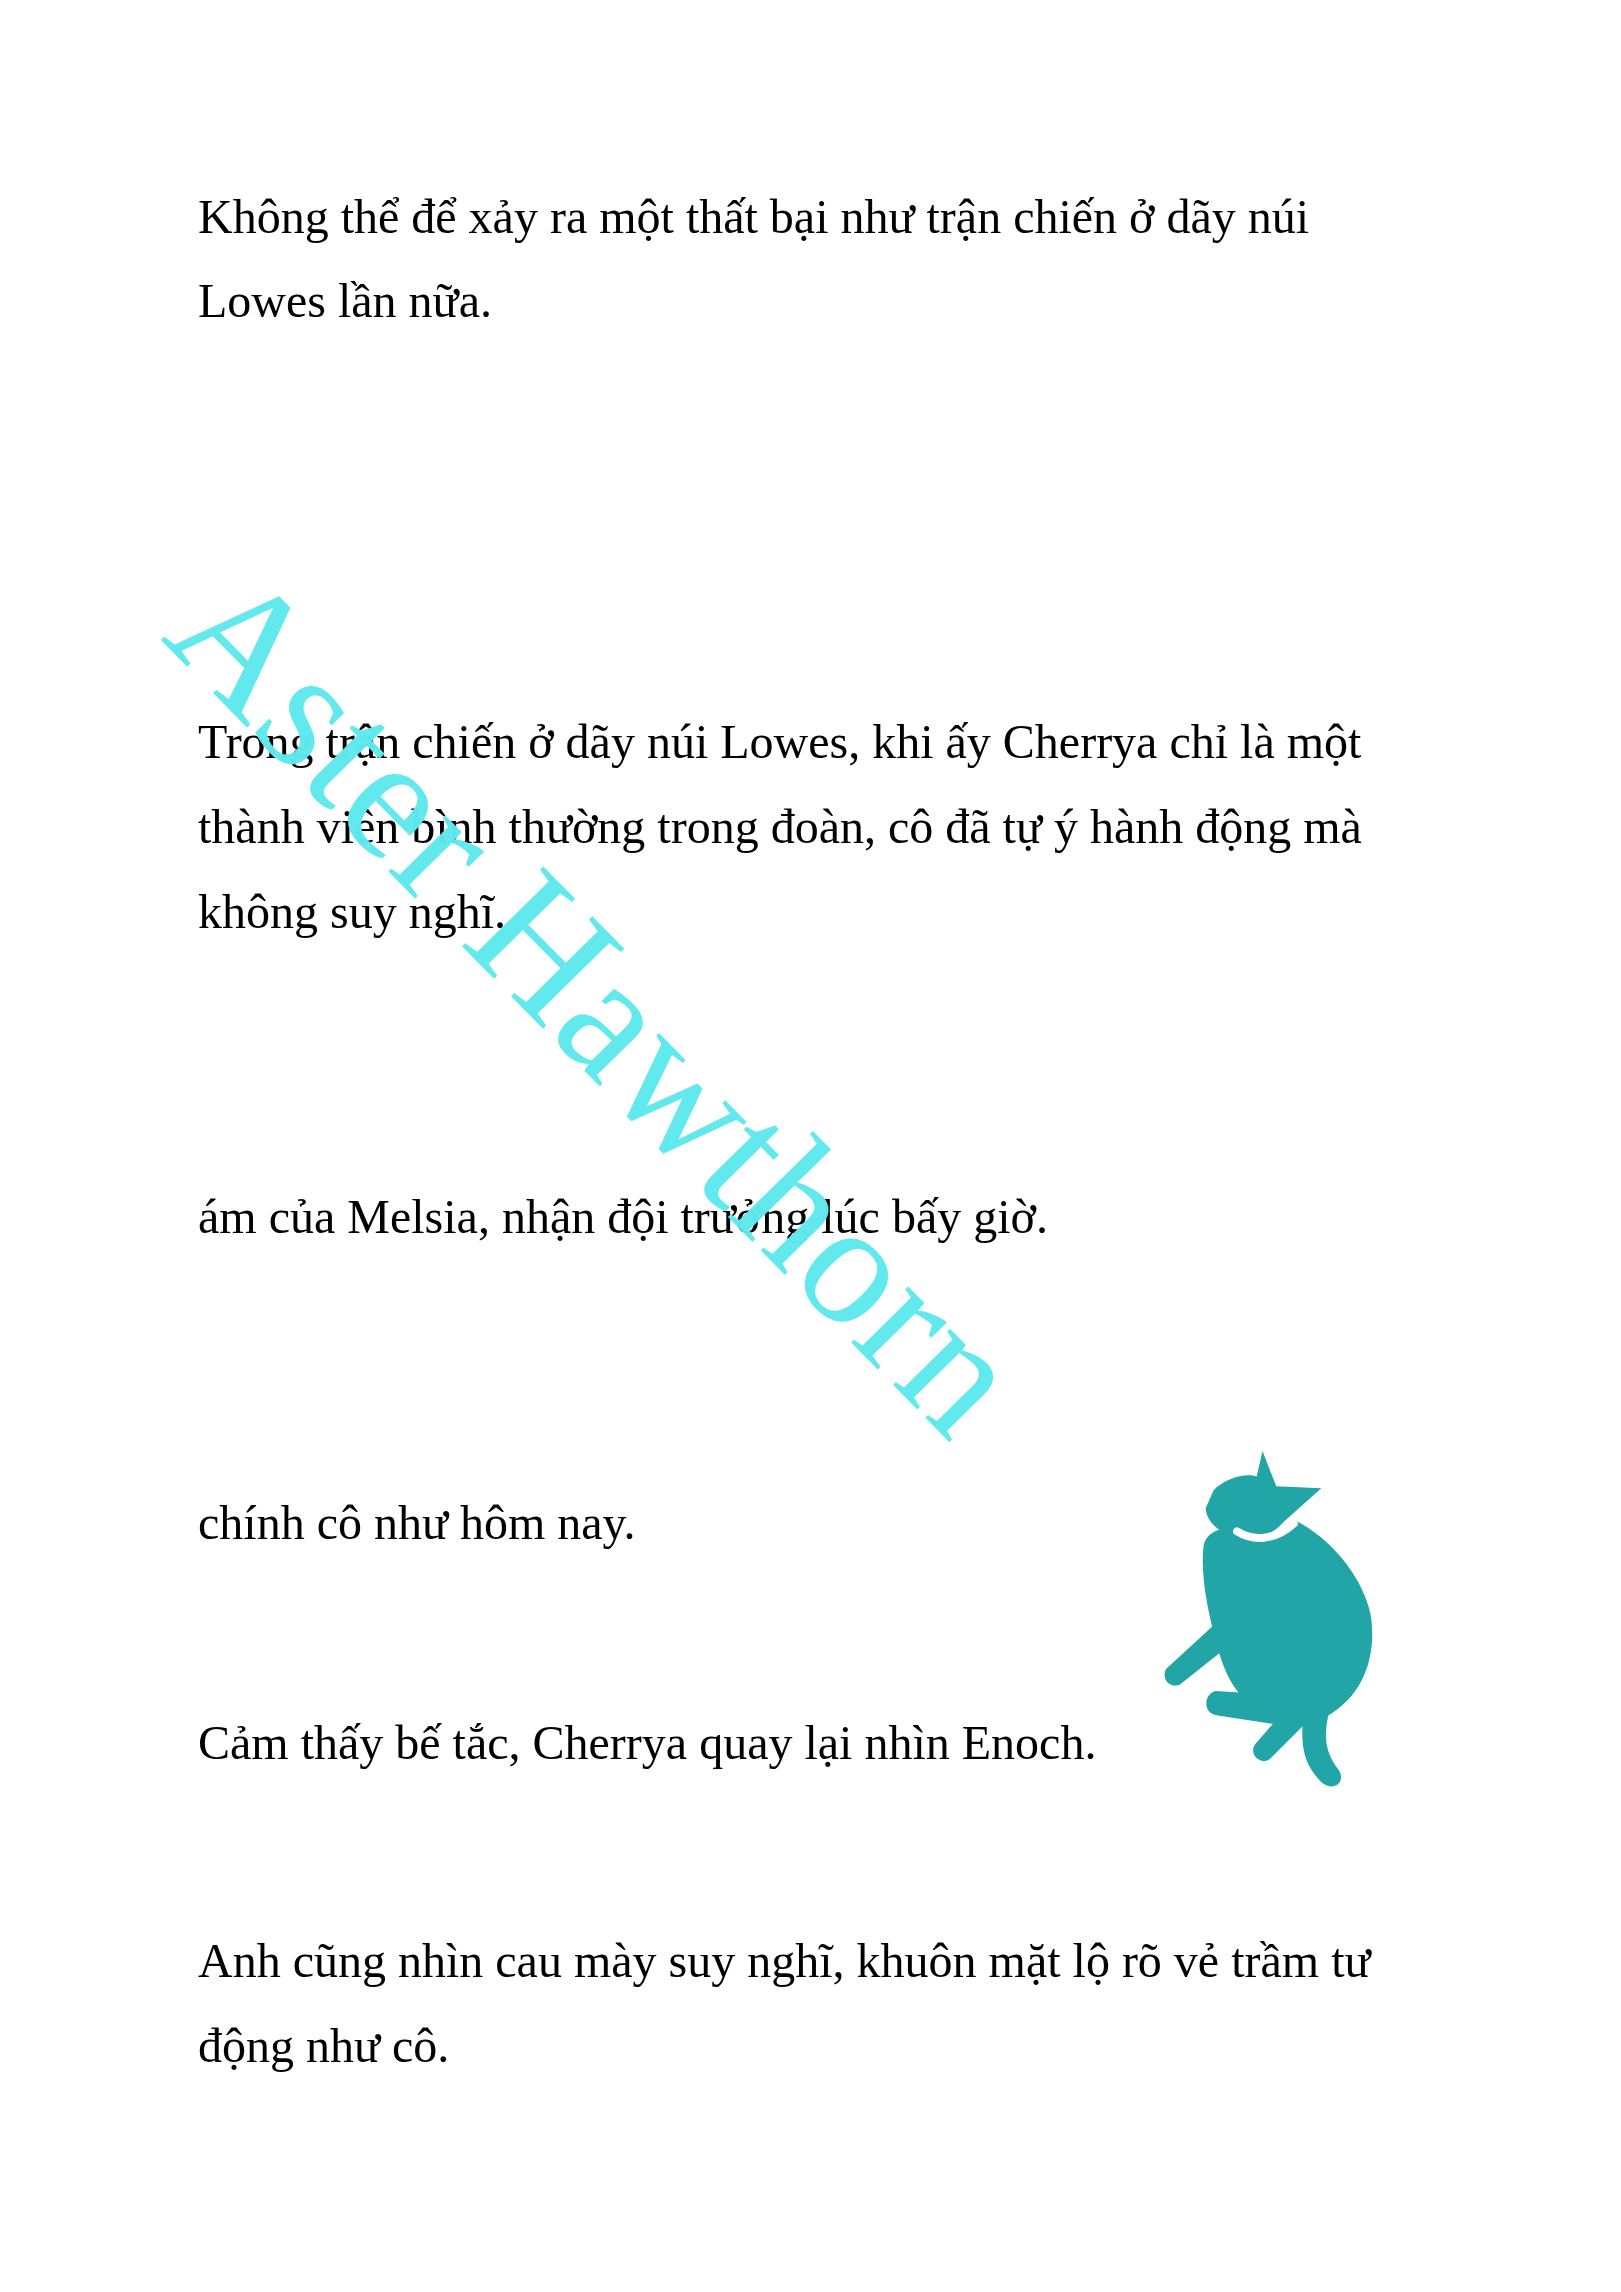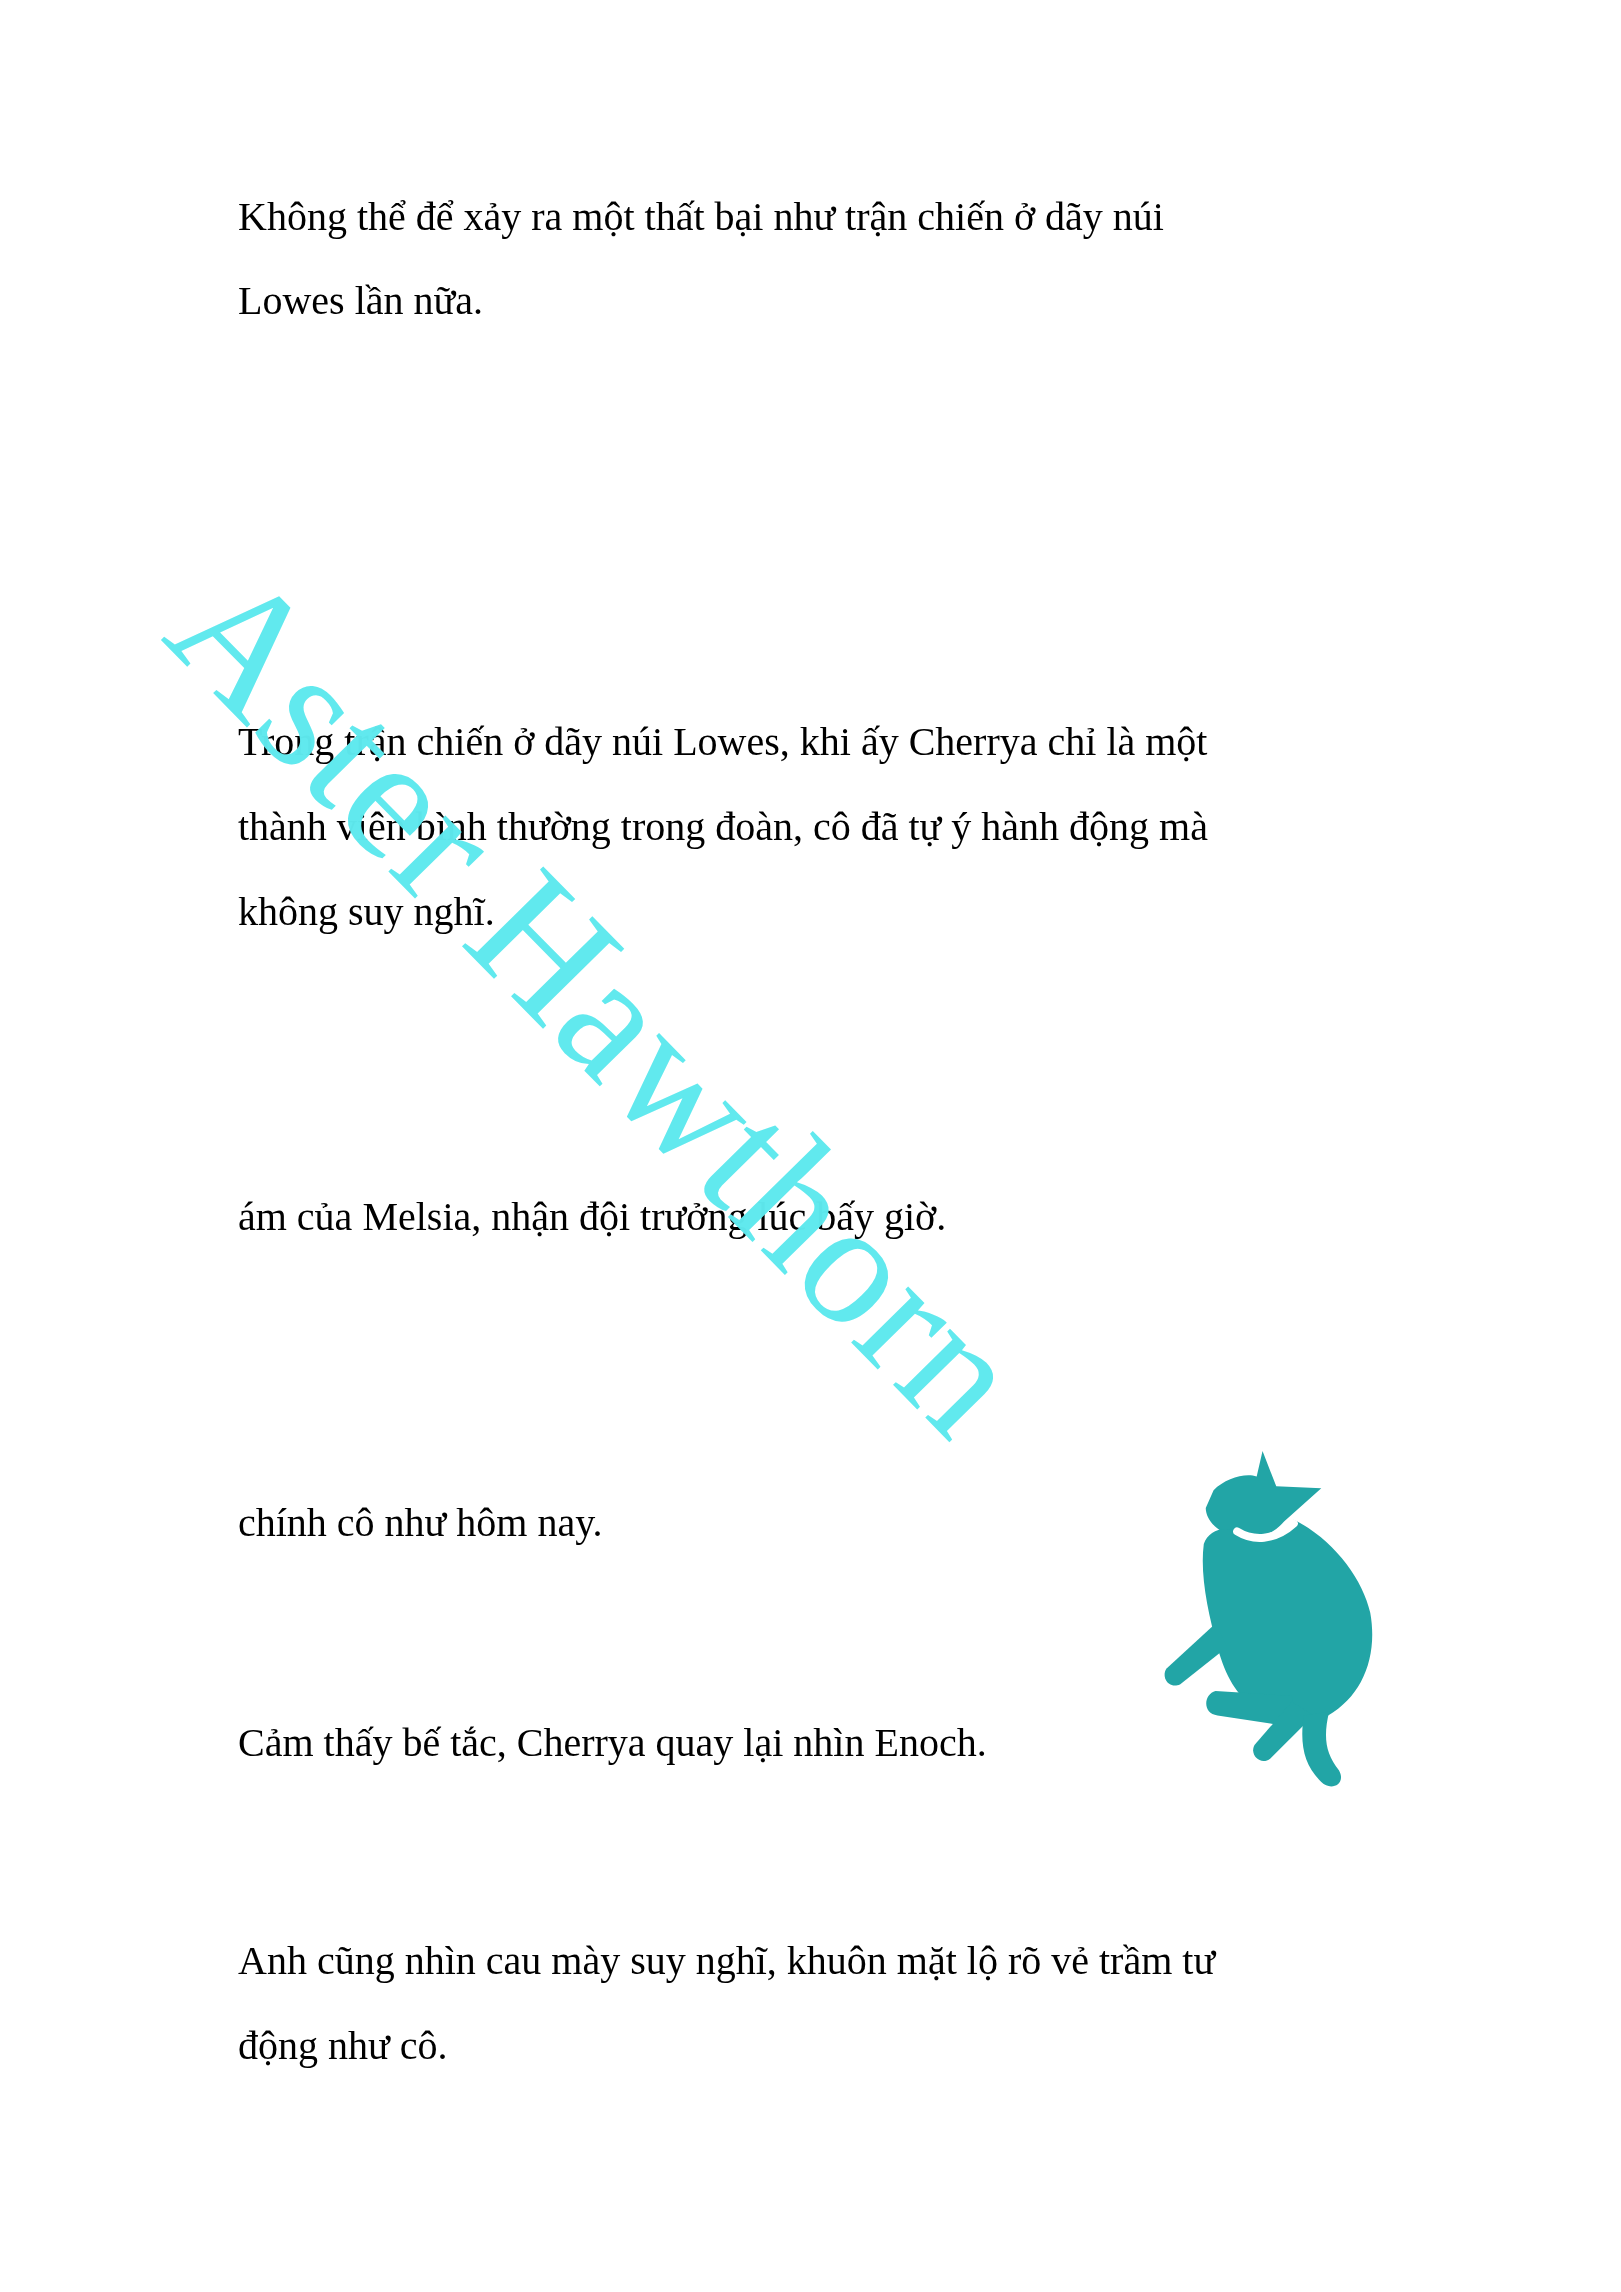--- a/index.html
+++ b/index.html
@@ -4,22 +4,22 @@
   <style>
     html, body { margin: 0; padding: 0; background: #ffffff; }
     body { width: 1621px; height: 2293px; position: relative; overflow: hidden; }
     .page {
       position: absolute; left: 0; top: 0; width: 1621px; height: 2293px;
       background: #ffffff;
     }
     .line {
       position: absolute; left: 198px;
       font-family: "Liberation Serif", "DejaVu Serif", serif;
-      font-size: 40px; line-height: 47px; color: #000000;
-      white-space: nowrap; z-index: 1; margin-left: 40px;
+      font-size: 48px; line-height: 47px; color: #000000;
+      white-space: nowrap; z-index: 1;
     }
     .watermark {
       position: absolute; left: 157px; top: 1039px;
       width: 1451px; text-align: left;
       font-family: "Liberation Serif", "DejaVu Serif", serif;
       font-size: 174px; line-height: 176px;
       color: #5ee9ee;
       transform-origin: 0 50%;
       transform: rotate(45.5deg);
       white-space: nowrap; z-index: 2; opacity: 0.98;

